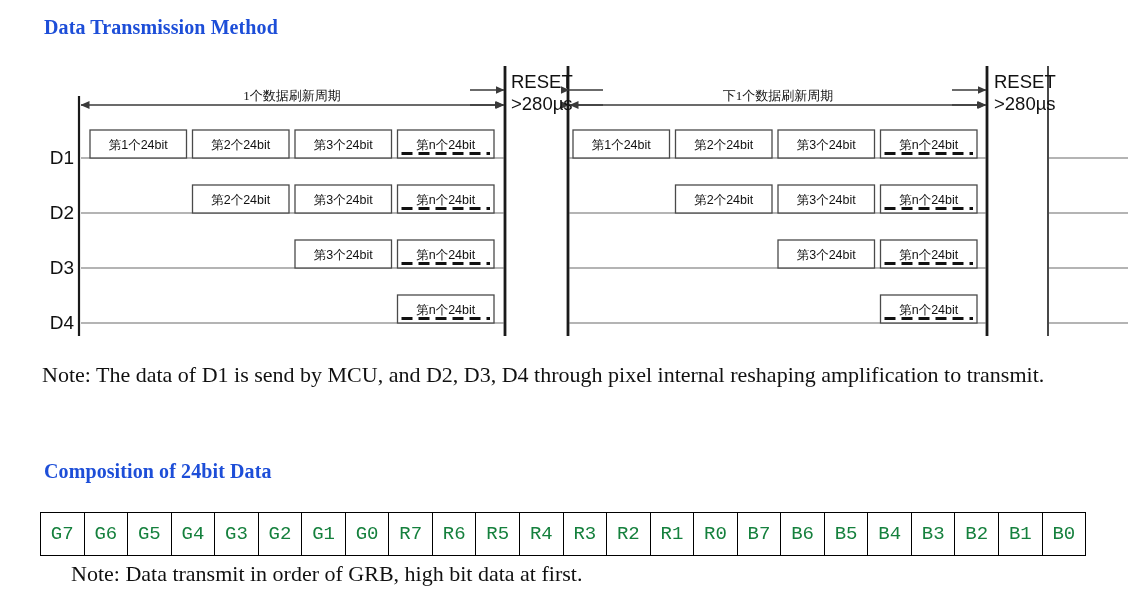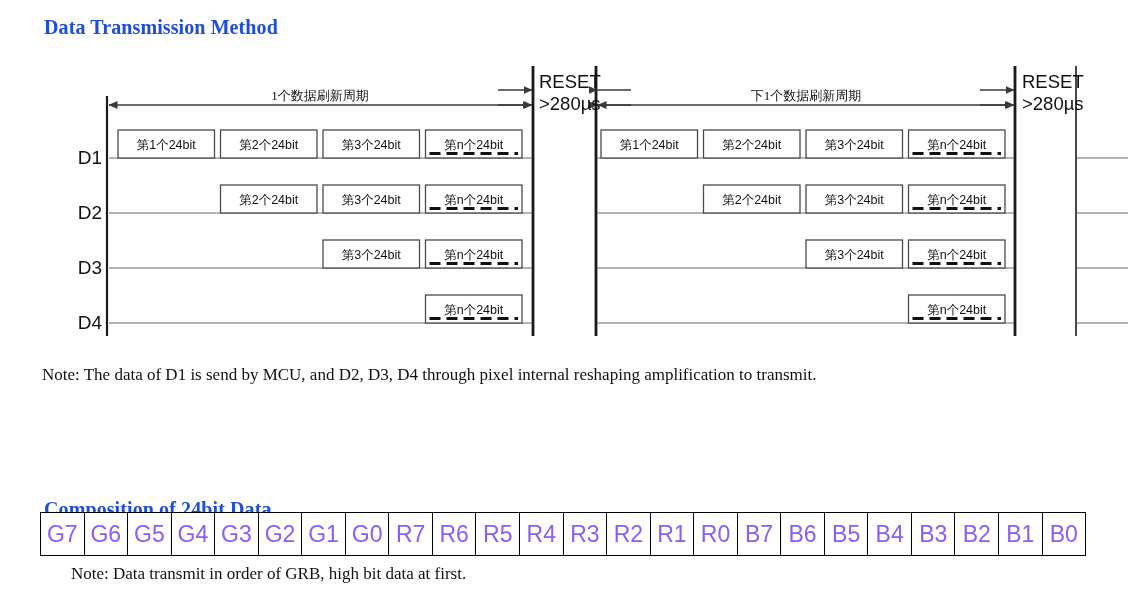--- a/index.html
+++ b/index.html
@@ -5,42 +5,42 @@
   html,body{margin:0;padding:0;background:#ffffff;}
   body{
     width:1128px;height:591px;position:relative;overflow:hidden;
     font-family:"Liberation Serif",serif;color:#000;
   }
   .sec-title{
     position:absolute;font-family:"Liberation Serif",serif;
     font-weight:bold;font-size:20px;letter-spacing:.1px;color:#1d4ed8;
   }
   #title-transmission{left:44px;top:16px;}
-  #title-composition{left:44px;top:498px;}
+  #title-composition{left:44px;top:460px;}
 
   .note{
     position:absolute;font-family:"Liberation Serif",serif;
-    font-size:17px;line-height:28px;color:#111;
+    font-size:22px;line-height:28px;color:#111;
   }
   #note-transmission{left:42px;top:361px;width:1045px;}
   #note-composition{left:42px;top:560px;width:900px;margin-left:29px;}
 
   
-  #diagram{position:absolute;left:0;top:58px;width:1044px;height:295px;margin-left:28px;}
+  #diagram{position:absolute;left:0;top:58px;width:1044px;height:295px;}
   #diagram svg{display:block;}
 
   
   #bit-table{
     position:absolute;left:40px;top:512px;width:1046px;height:44px;
     display:flex;border:1.6px solid #000;box-sizing:border-box;background:#fff;
   }
   .bit-cell{
     flex:1 1 0;display:flex;align-items:center;justify-content:center;
     border-right:1.6px solid #000;box-sizing:border-box;
-    font-family:Liberation Sans, sans-serif;font-size:23px;color:#8b5cf6;
+    font-family:Liberation Mono, monospace;font-size:19px;color:#15803d;
   }
   .bit-cell:last-child{border-right:none;}
 </style>
 </head>
 <body>
 
 <div class="sec-title" id="title-transmission">Data Transmission Method</div>
 
 <div id="diagram">
   <svg width="1128" height="295" viewBox="0 0 1128 295">

